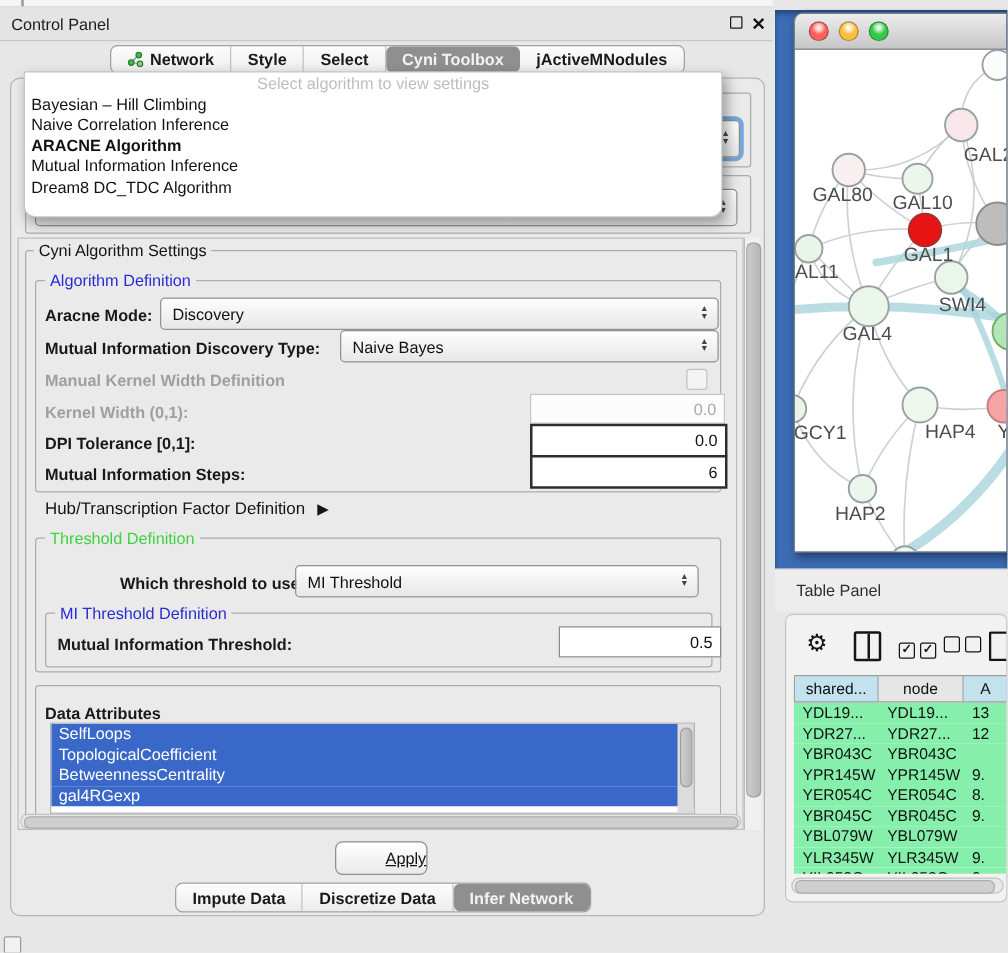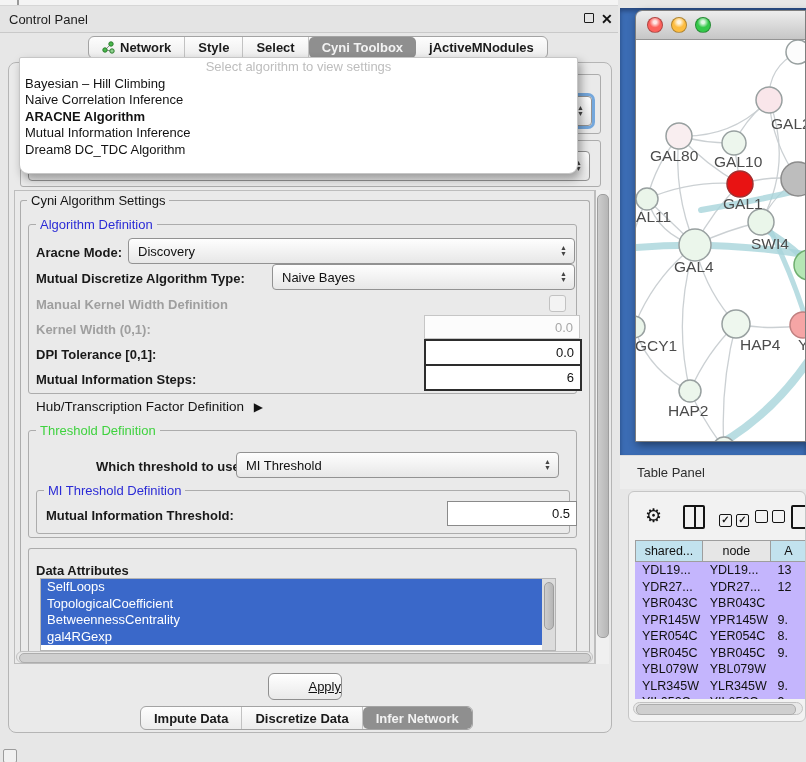--- a/index.html
+++ b/index.html
@@ -91,21 +91,21 @@
       font-size:10px;line-height:10px;text-align:center;font-weight:bold;color:#141414;margin-right:4px;}
   .docicon{width:16px;height:20px;border:2.4px solid #141414;border-radius:2px;
            clip-path:polygon(0 0,72% 0,100% 25%,100% 100%,0 100%);background:#f2f2f2;}
 
   .ttable{position:absolute;overflow:hidden;}
   .throw{display:flex;height:22px;}
   .th{box-sizing:border-box;border:1px solid #9e9e9e;border-left:none;display:flex;align-items:center;
       justify-content:center;font-size:12.5px;color:#111;overflow:hidden;white-space:nowrap;}
   .th:first-child{border-left:1px solid #9e9e9e;}
   .thblue{background:#c2e2ee;} .thgray{background:#e6e6e6;}
-  .trow{display:flex;height:16.5px;align-items:center;background:#c4b5fd;}
+  .trow{display:flex;height:16.5px;align-items:center;background:#86efac;}
   .tcell{box-sizing:border-box;padding-left:7px;font-size:12.5px;color:#111;
          white-space:nowrap;overflow:hidden;}
   .c0{width:75px;} .c1{width:75px;} .c2{width:40px;}
   .tbody{background:#fff;}
 
   .cornericon{border:1px solid #9c9c9c;background:#f1f1f1;border-radius:2px;}
 </style>
 </head>
 <body>
 
@@ -180,21 +180,21 @@
 
   <div class="abs groupbox" style="left:28px;top:224px;width:549px;height:170px;"></div>
   <div class="grouplabel lblue abs" style="left:36px;top:217px;">Algorithm Definition</div>
 
   <div class="flabel" style="left:36px;top:245px;">Aracne Mode:</div>
   <div class="combo" style="left:128px;top:238px;width:436px;height:24px;">
     <span>Discovery</span>
     <span class="arrs">▲<br>▼</span>
   </div>
 
-  <div class="flabel" style="left:36px;top:271px;">Mutual Discretize Algorithm Type:</div>
+  <div class="flabel" style="left:36px;top:271px;">Mutual Information Discovery Type:</div>
   <div class="combo" style="left:272px;top:264px;width:292px;height:24px;">
     <span>Naive Bayes</span>
     <span class="arrs">▲<br>▼</span>
   </div>
 
   <div class="flabel dis" style="left:36px;top:297px;">Manual Kernel Width Definition</div>
   <div class="checkbox" style="left:549px;top:295px;"></div>
 
   <div class="flabel dis" style="left:36px;top:322px;">Kernel Width (0,1):</div>
   <input class="field dis" style="left: 424px; top: 315px; width: 142px; height: 22px;" readonly="" value="0.0">

